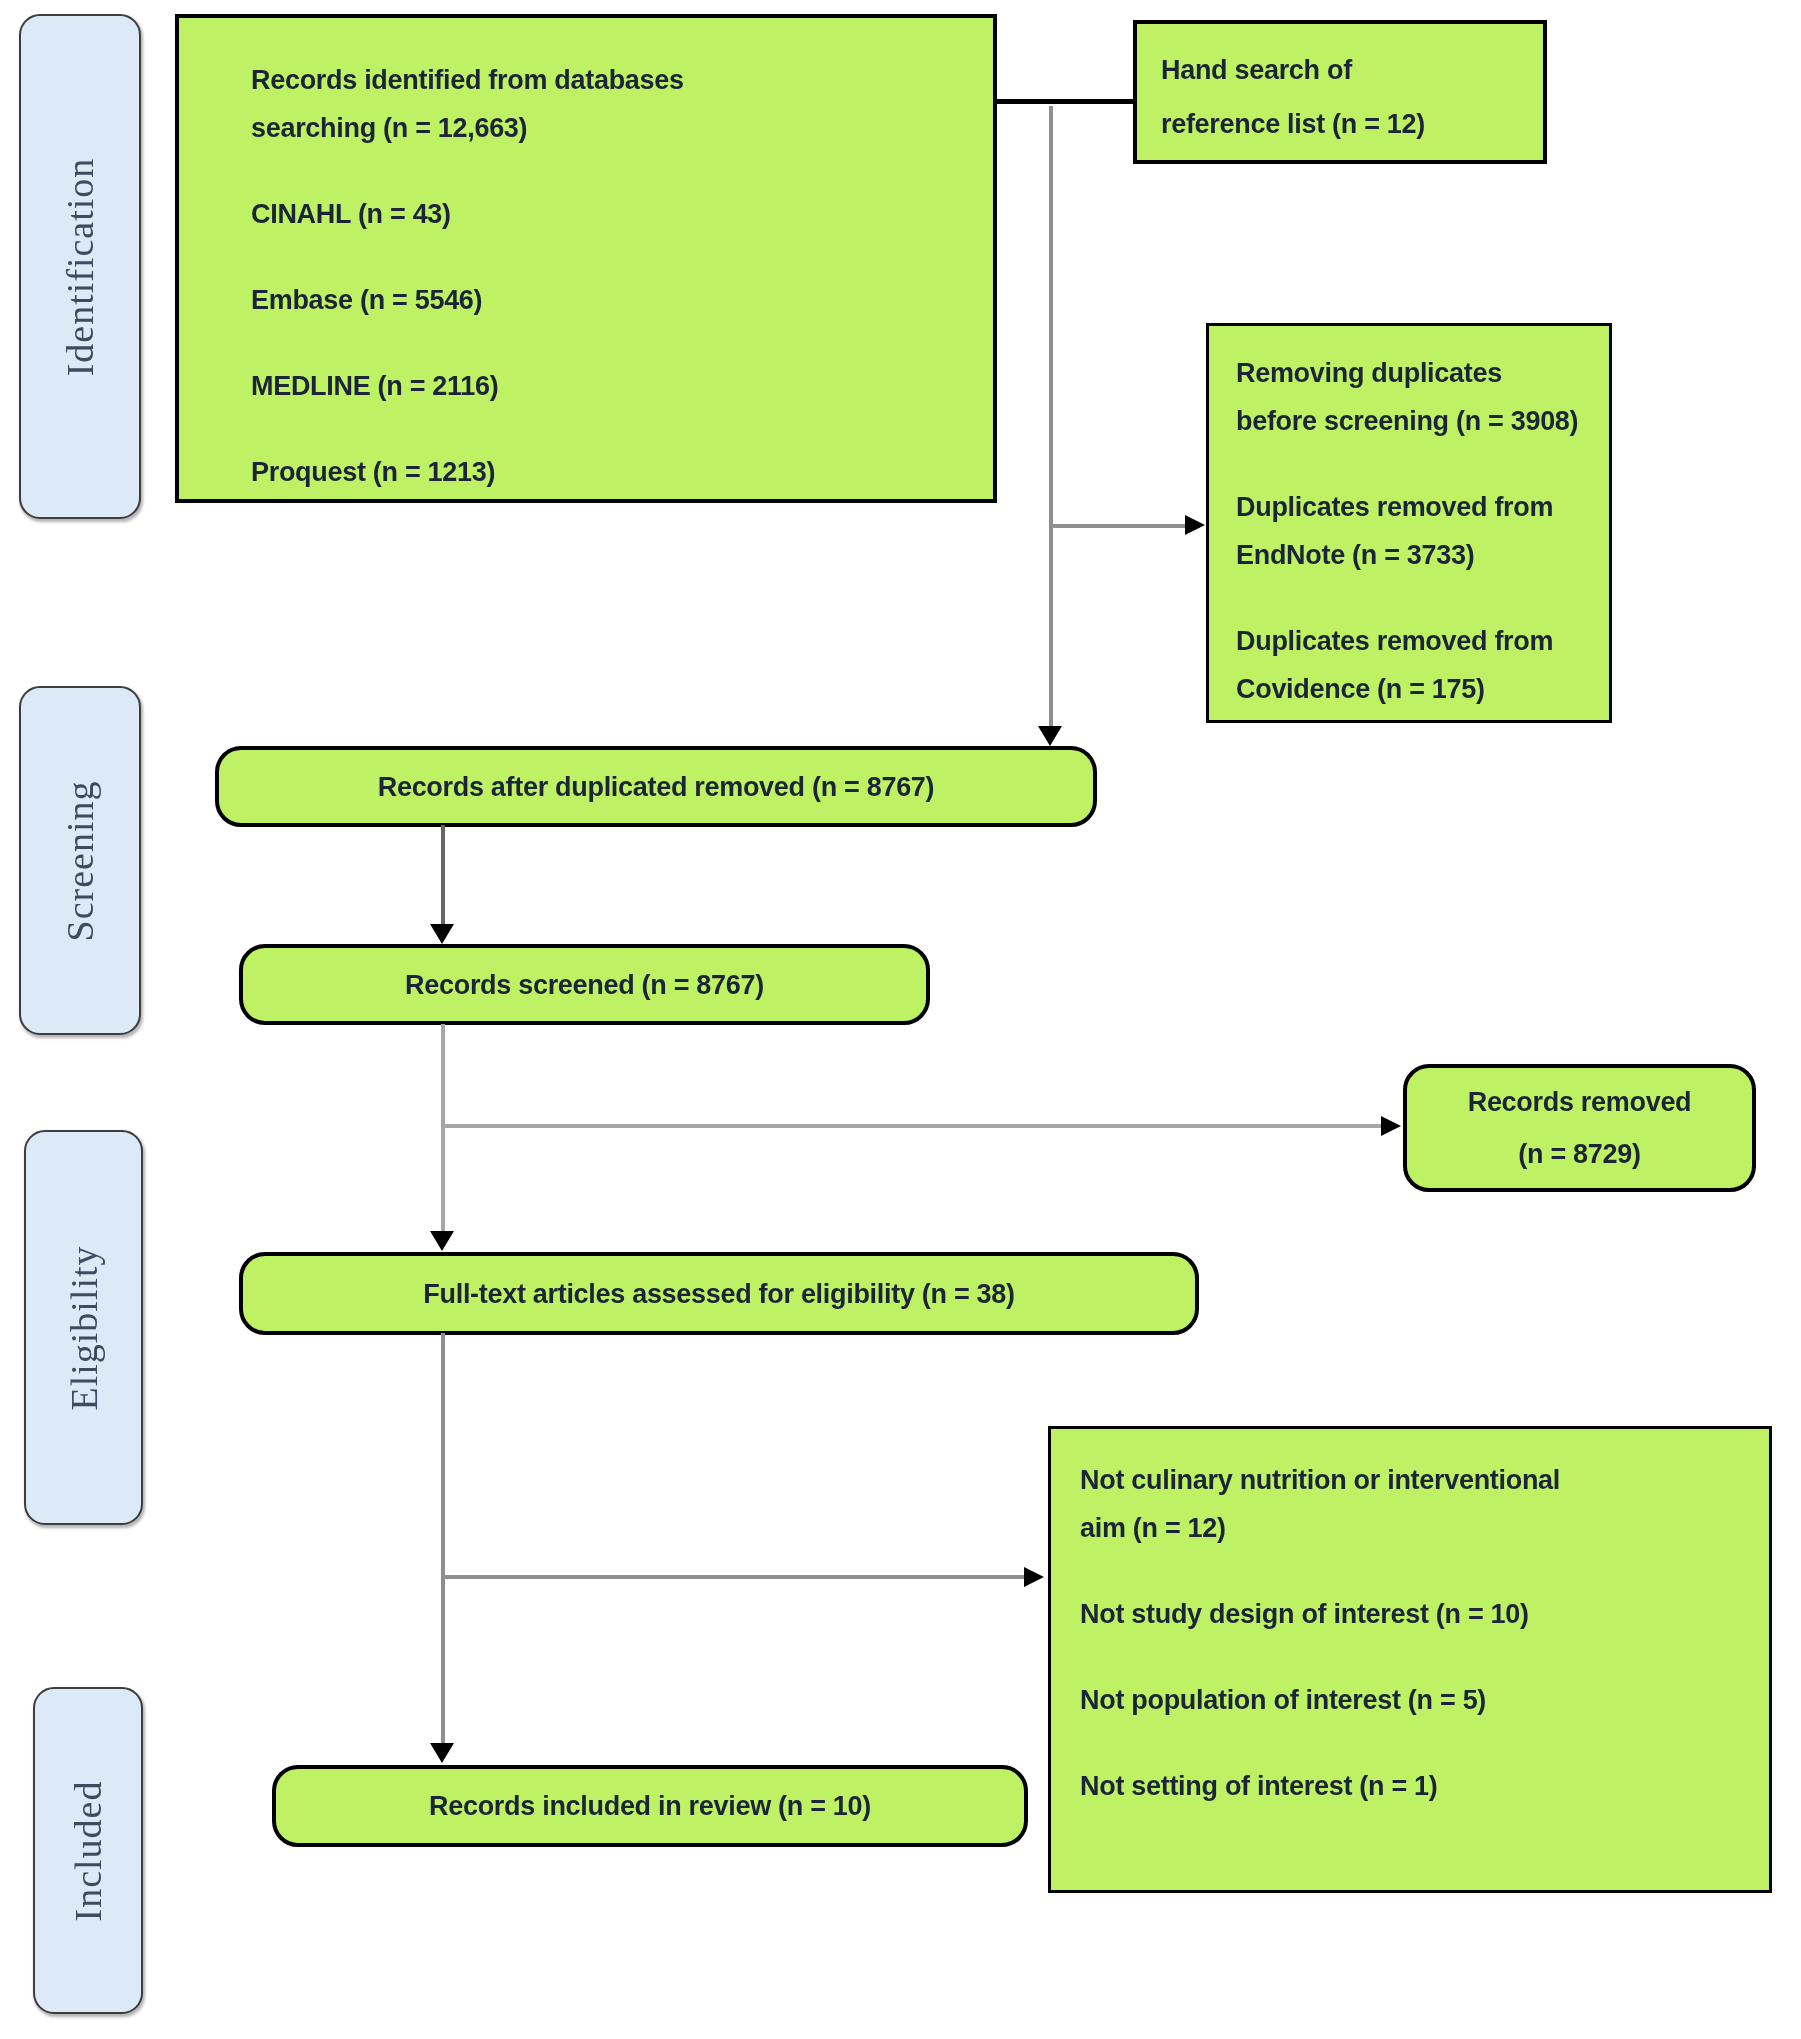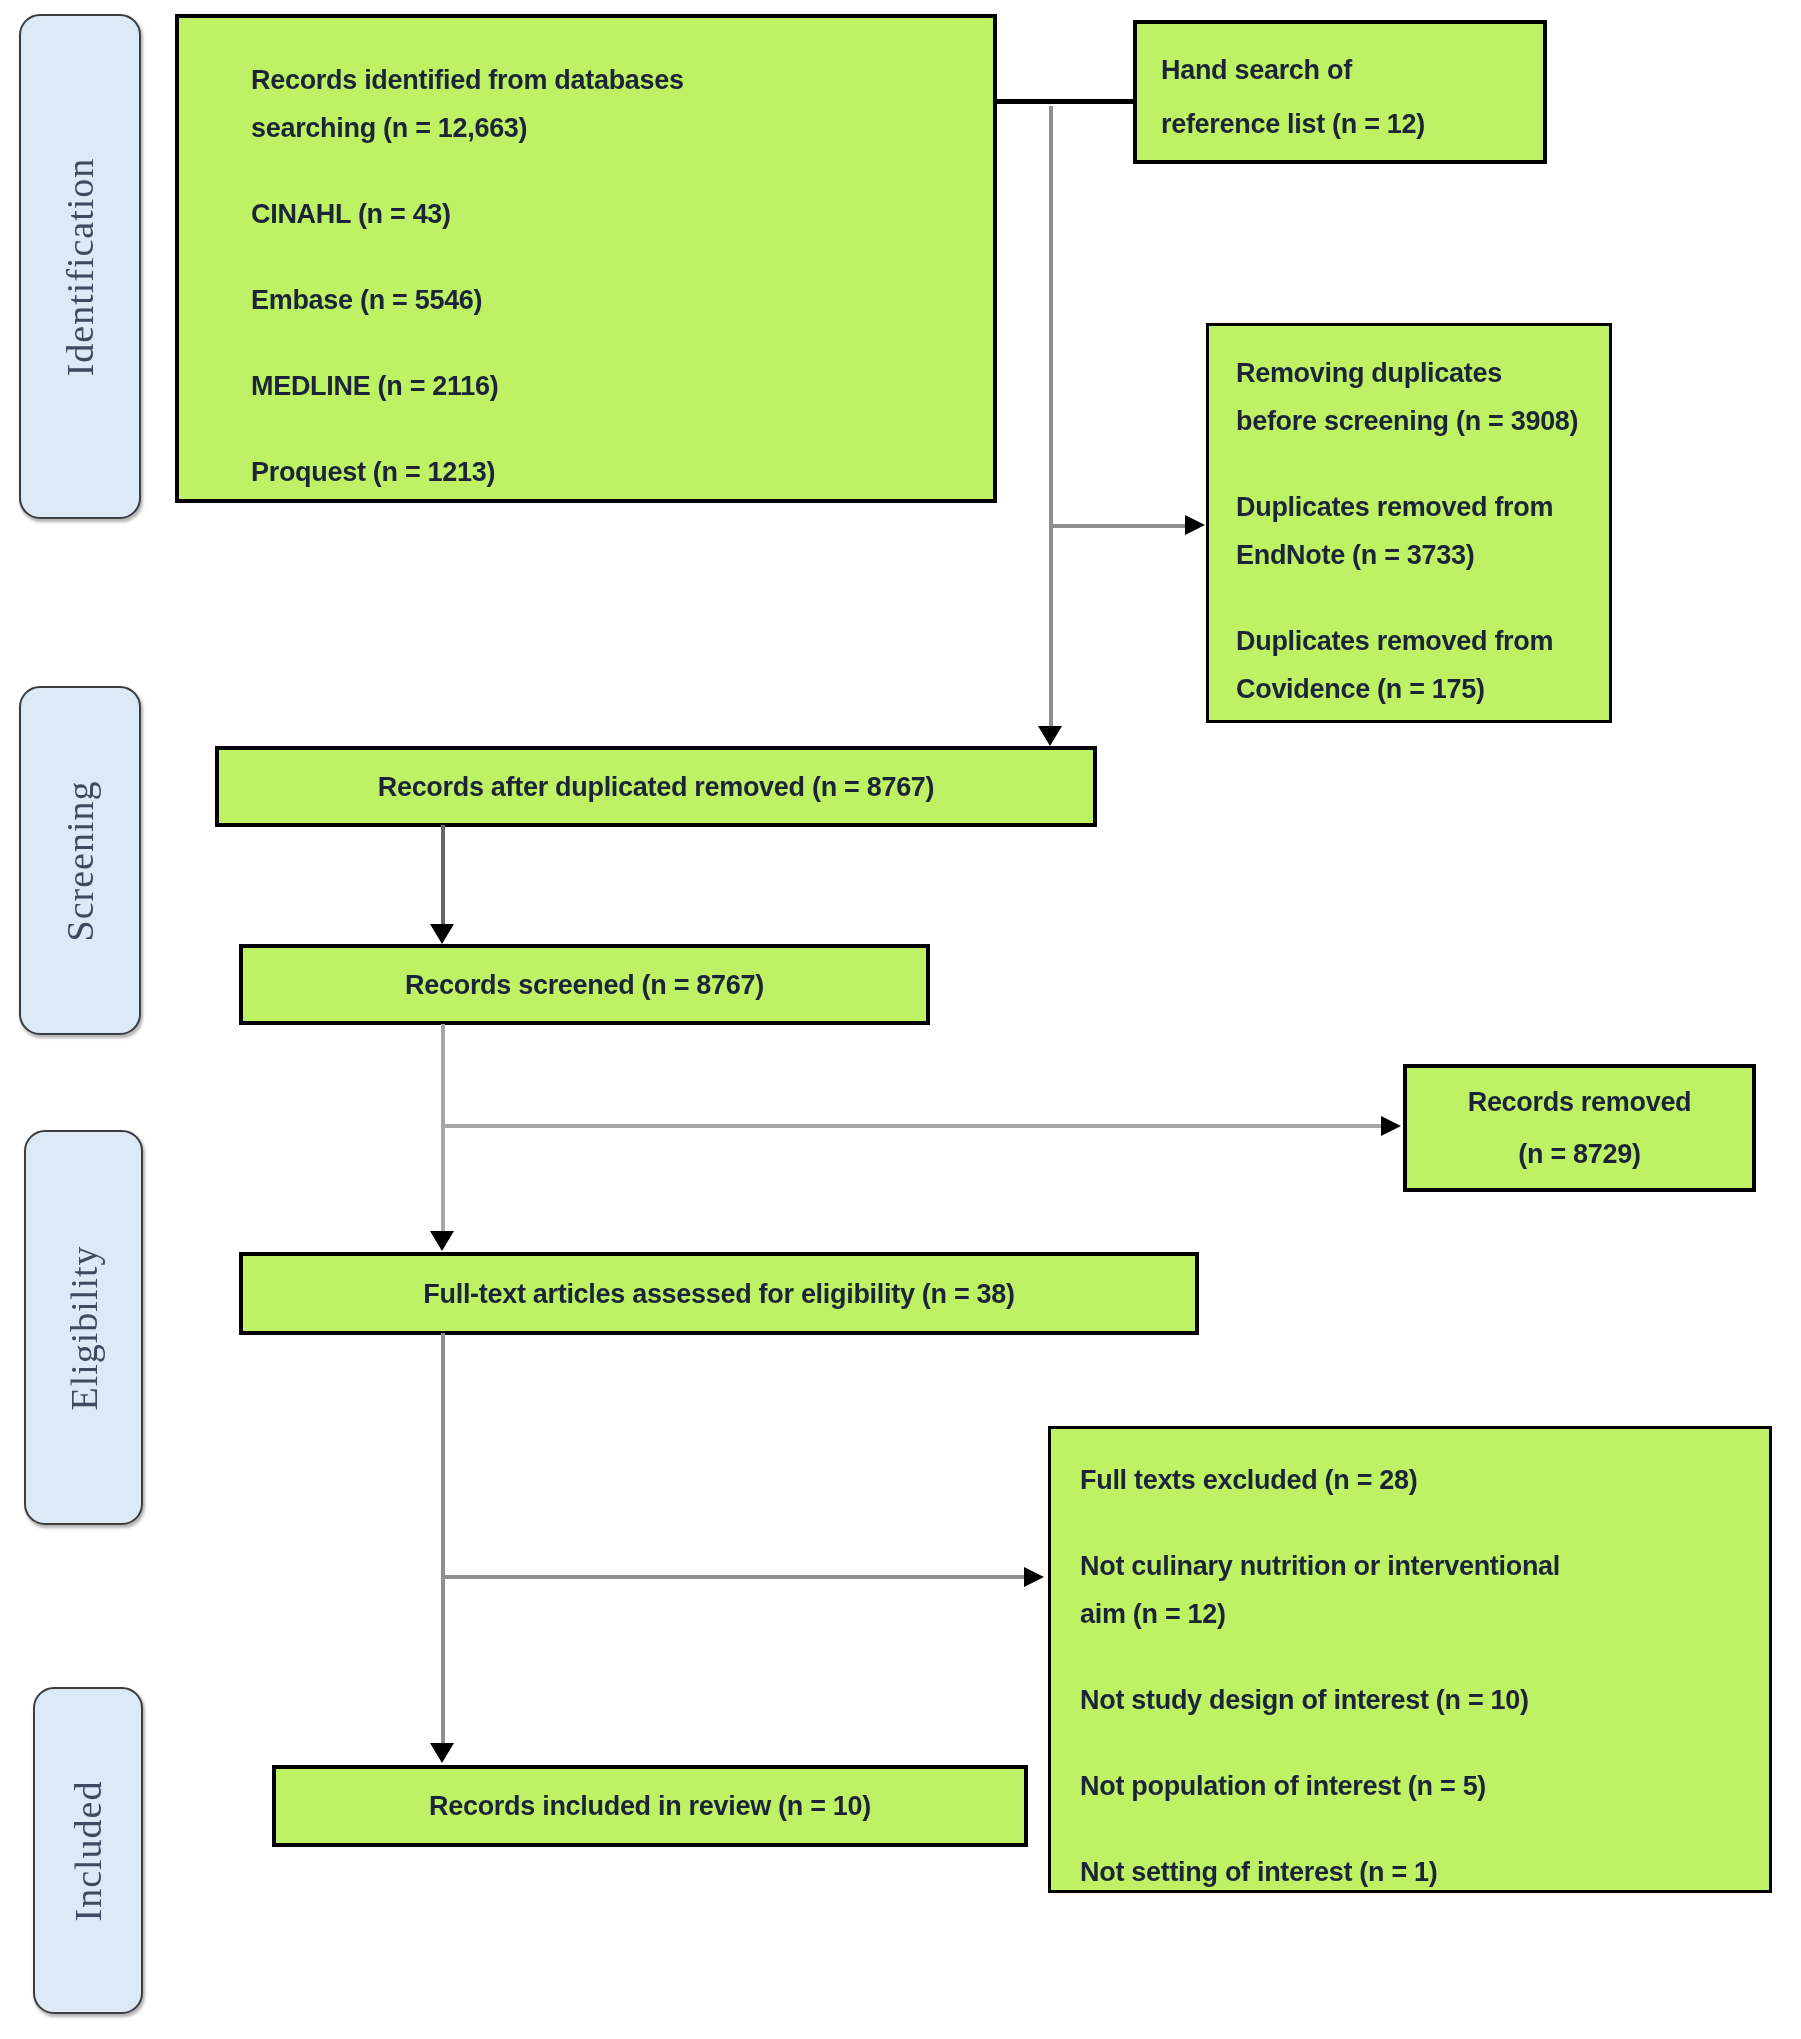--- a/index.html
+++ b/index.html
@@ -40,20 +40,21 @@
     letter-spacing:-0.3px;
     line-height:48px;
   }
   .fbox.thin{border-width:3.8px;}
   .fbox .para{margin:0 0 38px 0;}
   .fbox .para:last-child{margin-bottom:0;}
   .fbox .line{white-space:nowrap;}
   .fbox.center{
     display:flex;align-items:center;justify-content:center;
     text-align:center;
+    border-radius:26px;
   }
   .fbox.center .para{margin:0;}
   
   .conn{position:absolute;}
   .conn-h{height:3.8px;}
   .conn-v{width:3.8px;}
   .arrow-down{
     position:absolute;width:0;height:0;
     border-left:12.4px solid transparent;
     border-right:12.4px solid transparent;
@@ -139,23 +140,20 @@
       <div class="line">(n = 8729)</div>
     </div>
   </div>
 
   <div class="fbox center" style="left:239px;top:1252px;width:960px;height:83px;align-items:center;">
     <div class="para">Full-text articles assessed for eligibility (n = 38)</div>
   </div>
 
   <div class="fbox thin" style="left:1048px;top:1426px;width:724px;height:467px;padding:27px 7.6px 0 29px;">
     <div class="para">
-        <div class="line">Full texts excluded (n = 28)</div>
-      </div>
-    <div class="para">
       <div class="line">Not culinary nutrition or interventional</div>
       <div class="line">aim (n = 12)</div>
     </div>
     <div class="para">
         <div class="line">Not study design of interest (n = 10)</div>
       </div>
     <div class="para">
         <div class="line">Not population of interest (n = 5)</div>
       </div>
     <div class="para">

